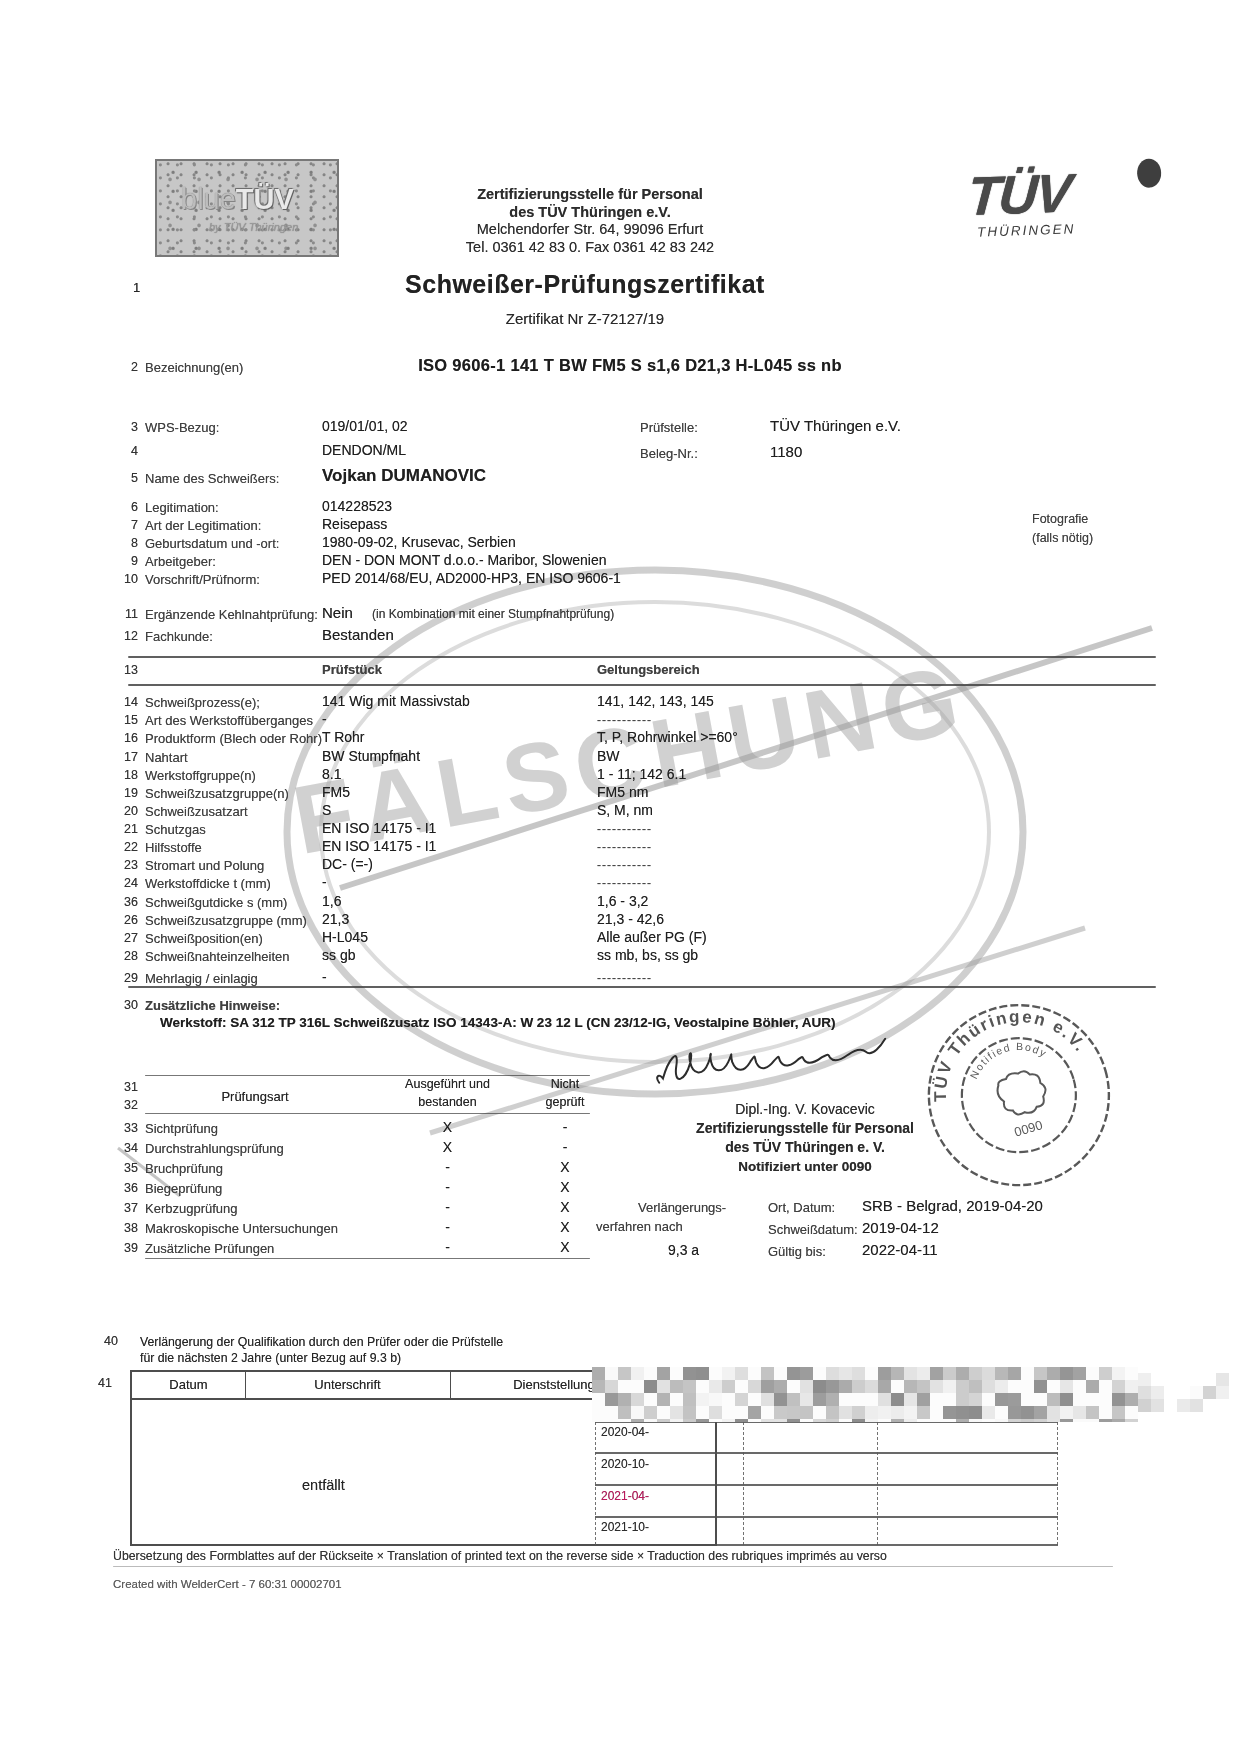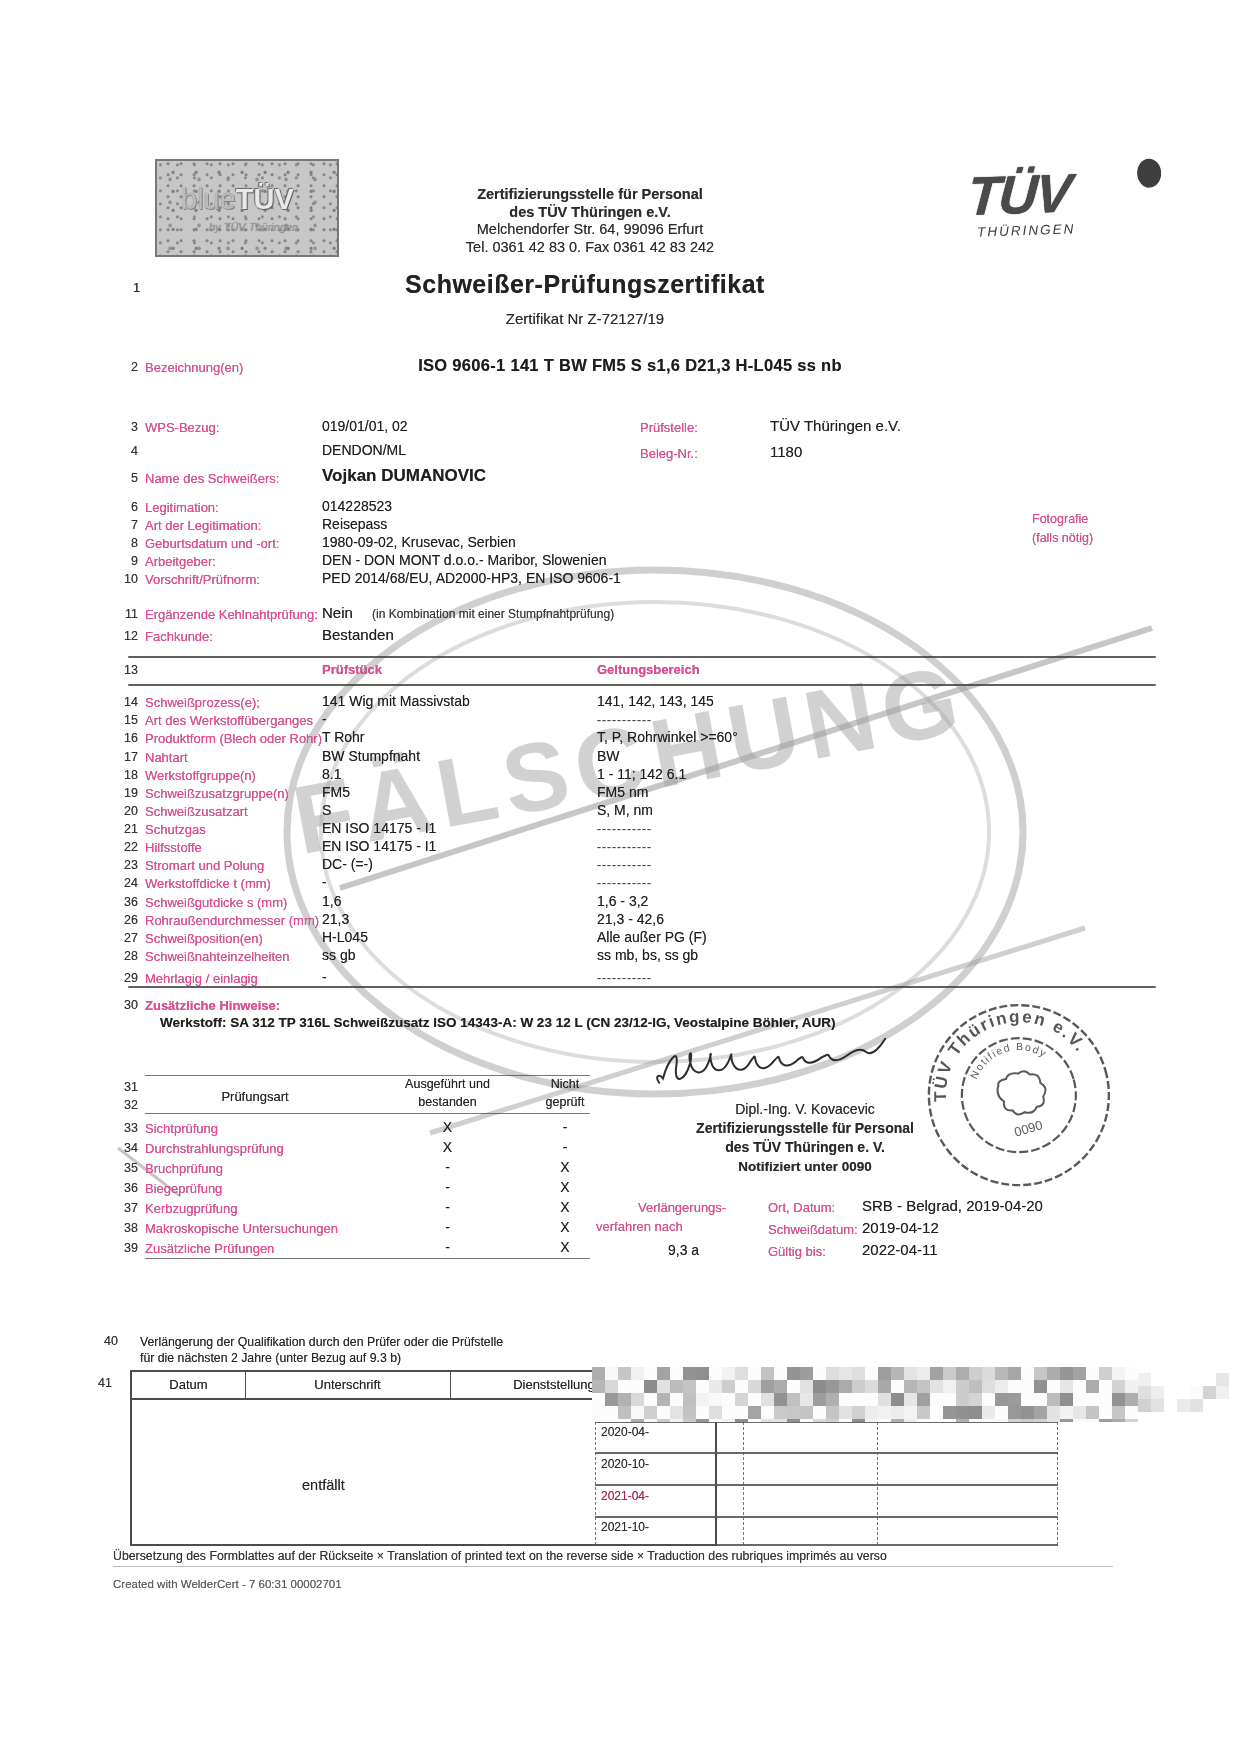--- a/index.html
+++ b/index.html
@@ -1,21 +1,21 @@
 <!DOCTYPE html>
 <html><head>
 <meta charset="utf-8">
 <style>
   html,body{margin:0;padding:0;background:#e8e8e8;}
   .page{position:relative;width:1240px;height:1754px;background:#ffffff;overflow:hidden;
         font-family:"Liberation Sans", sans-serif;color:#252525;}
   .abs{position:absolute;}
   .t{text-shadow:0 0 .6px rgba(50,50,50,.65);}
   .num{position:absolute;width:30px;text-align:right;font-size:12.5px;color:#333;}
-  .lbl{position:absolute;font-size:13px;color:#ec4899;}
+  .lbl{position:absolute;font-size:13px;color:#404040;}
   .val{position:absolute;font-size:14px;color:#1f1f1f;}
   .hr{position:absolute;height:2px;background:#3d3d3d;opacity:.82;border-radius:1px;}
   .hr.thin{height:1px;opacity:.7;}
   .center{text-align:center;}
   .dash{letter-spacing:1px;font-size:12px;color:#444;}
   .wm-layer{position:absolute;left:0;top:0;z-index:1;pointer-events:none;}
   .content{z-index:2;}
   .mosaic{position:absolute;overflow:hidden;z-index:3;}
   .bigwm{position:absolute;left:295px;top:773px;width:800px;font-size:97px;line-height:1;
          font-weight:800;letter-spacing:8px;color:rgba(158,158,158,.48);
@@ -183,21 +183,21 @@
     <span class="val content t dash" style="left:597px;top:858px;">-----------</span>
   <span class="num content t" style="left:108px;top:876px;">24</span>
     <span class="lbl content t" style="left:145px;top:876px;">Werkstoffdicke t (mm)</span>
     <span class="val content t" style="left:322px;top:874px;">-</span>
     <span class="val content t dash" style="left:597px;top:876px;">-----------</span>
   <span class="num content t" style="left:108px;top:895px;">36</span>
     <span class="lbl content t" style="left:145px;top:895px;">Schweißgutdicke s (mm)</span>
     <span class="val content t" style="left:322px;top:893px;">1,6</span>
     <span class="val content t" style="left:597px;top:893px;">1,6 - 3,2</span>
   <span class="num content t" style="left:108px;top:913px;">26</span>
-    <span class="lbl content t" style="left:145px;top:913px;">Rohraußendurchmesser (mm)</span>
+    <span class="lbl content t" style="left:145px;top:913px;">Schweißzusatzgruppe (mm)</span>
     <span class="val content t" style="left:322px;top:911px;">21,3</span>
     <span class="val content t" style="left:597px;top:911px;">21,3 - 42,6</span>
   <span class="num content t" style="left:108px;top:931px;">27</span>
     <span class="lbl content t" style="left:145px;top:931px;">Schweißposition(en)</span>
     <span class="val content t" style="left:322px;top:929px;">H-L045</span>
     <span class="val content t" style="left:597px;top:929px;">Alle außer PG (F)</span>
   <span class="num content t" style="left:108px;top:949px;">28</span>
     <span class="lbl content t" style="left:145px;top:949px;">Schweißnahteinzelheiten</span>
     <span class="val content t" style="left:322px;top:947px;">ss gb</span>
     <span class="val content t" style="left:597px;top:947px;">ss mb, bs, ss gb</span>

